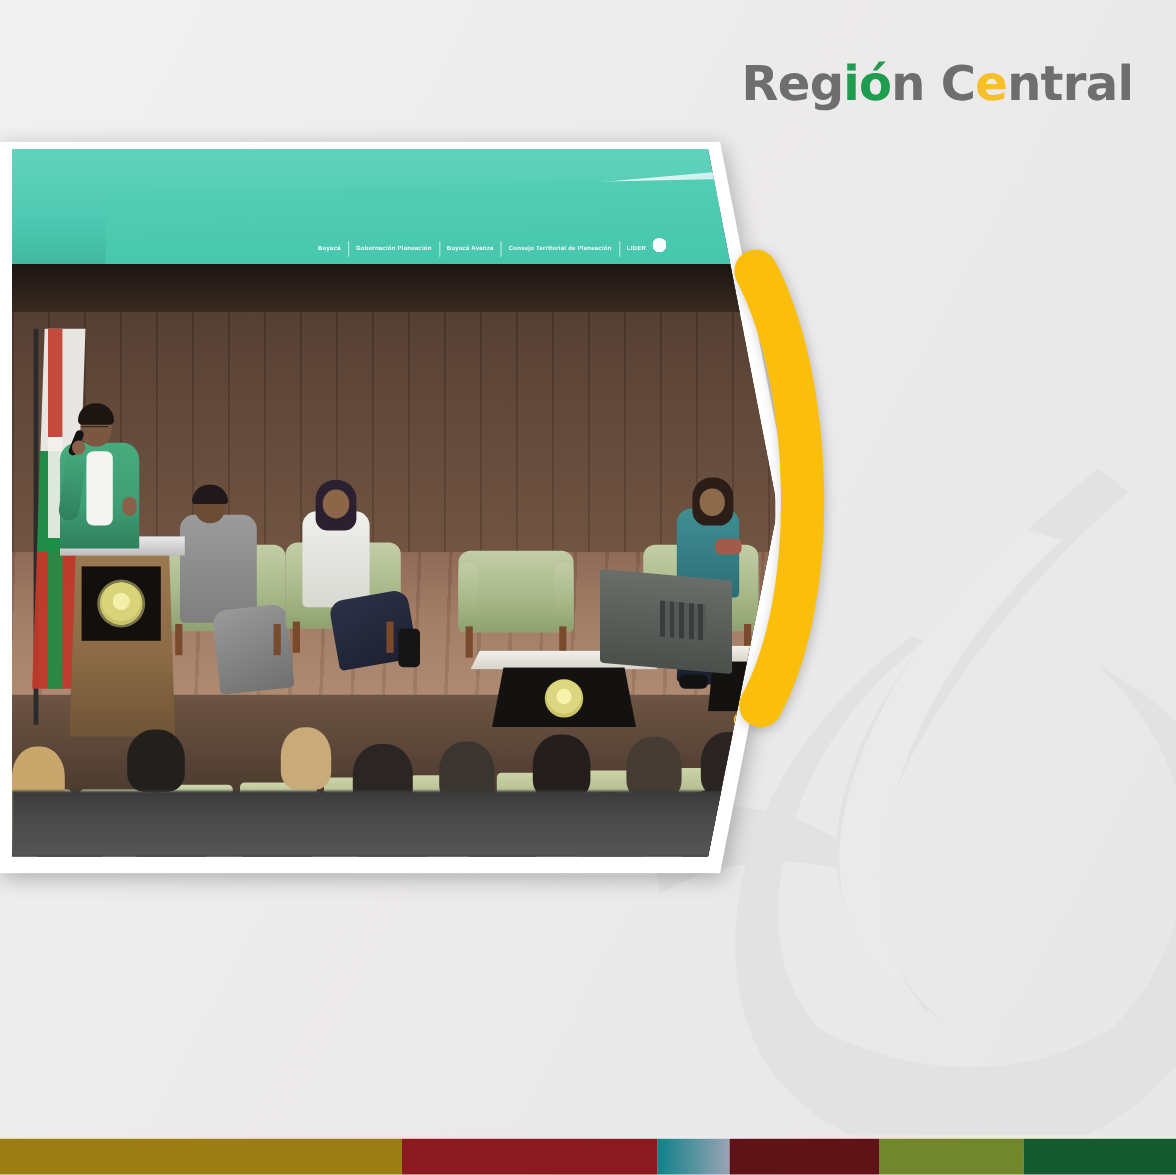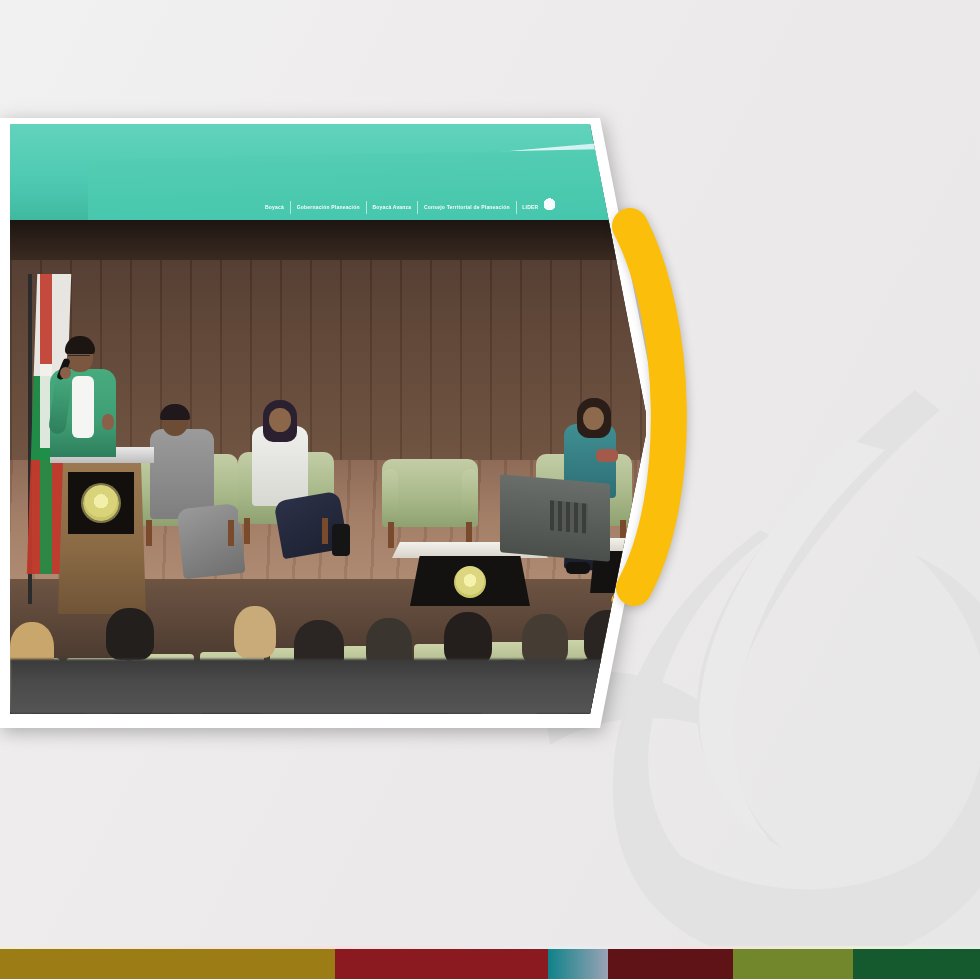--- a/index.html
+++ b/index.html
@@ -273,20 +273,23 @@
         <path d="M20 300 C 95 278 175 300 215 355 C 150 330 85 332 30 365 Z"></path>
         <path d="M150 470 C 250 530 370 520 440 450 C 395 545 255 570 160 500 Z"></path>
       </g>
       <g fill="#eaeaea">
         <path d="M330 60 C 250 140 190 230 180 320 C 175 380 200 430 250 460
                  C 215 420 205 360 220 300 C 245 205 300 130 365 70 Z"></path>
       </g>
     </svg>
   </div>
 
+  <div class="wordmark">
+    <span>Reg</span><span class="g">i</span><span class="g">ó</span><span>n</span><span> </span><span>C</span><span class="y">e</span><span>ntral</span>
+  </div>
 
   <div class="photo-wrap">
     <div class="photo-frame"></div>
 
     <div class="photo">
 
       <div class="ph-screen"></div>
       <div class="ph-screen-swoosh"></div>
       <div class="ph-screen2"></div>
       <div class="ph-logos">

